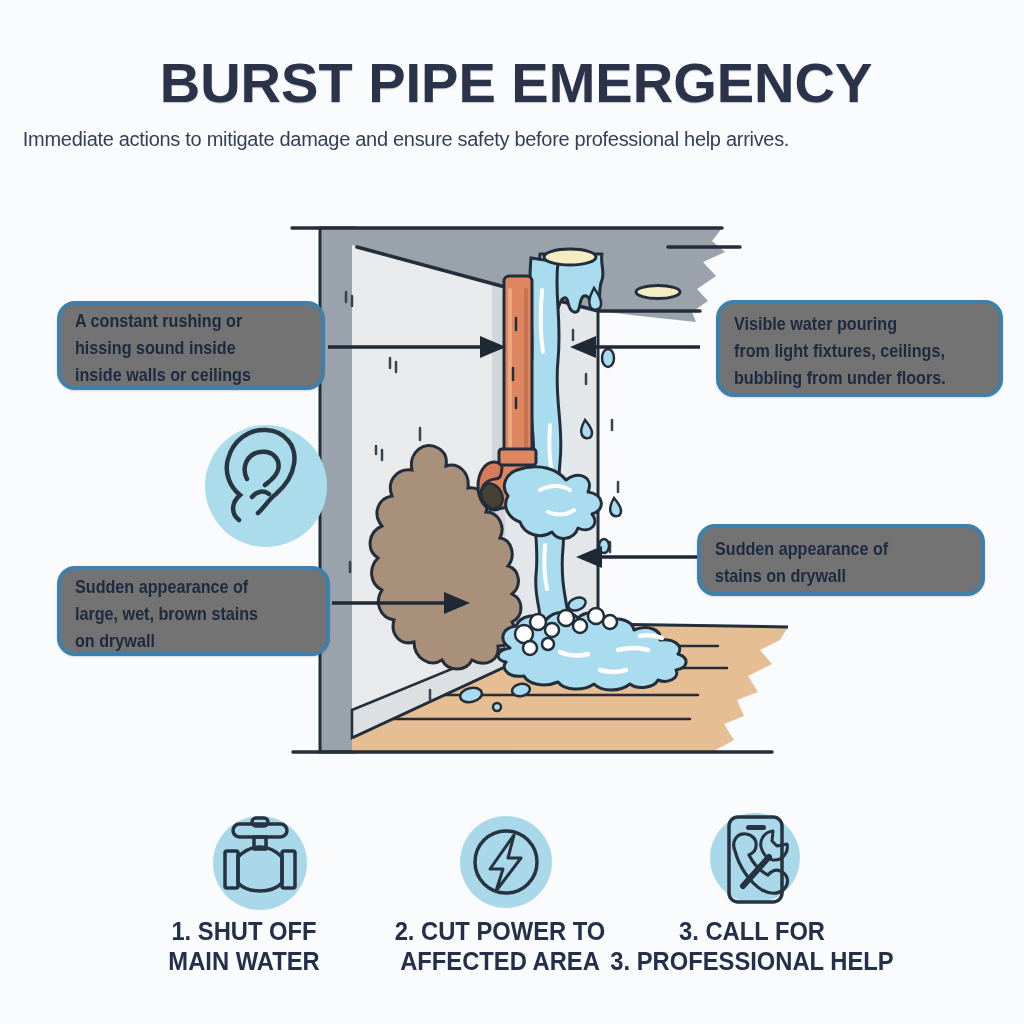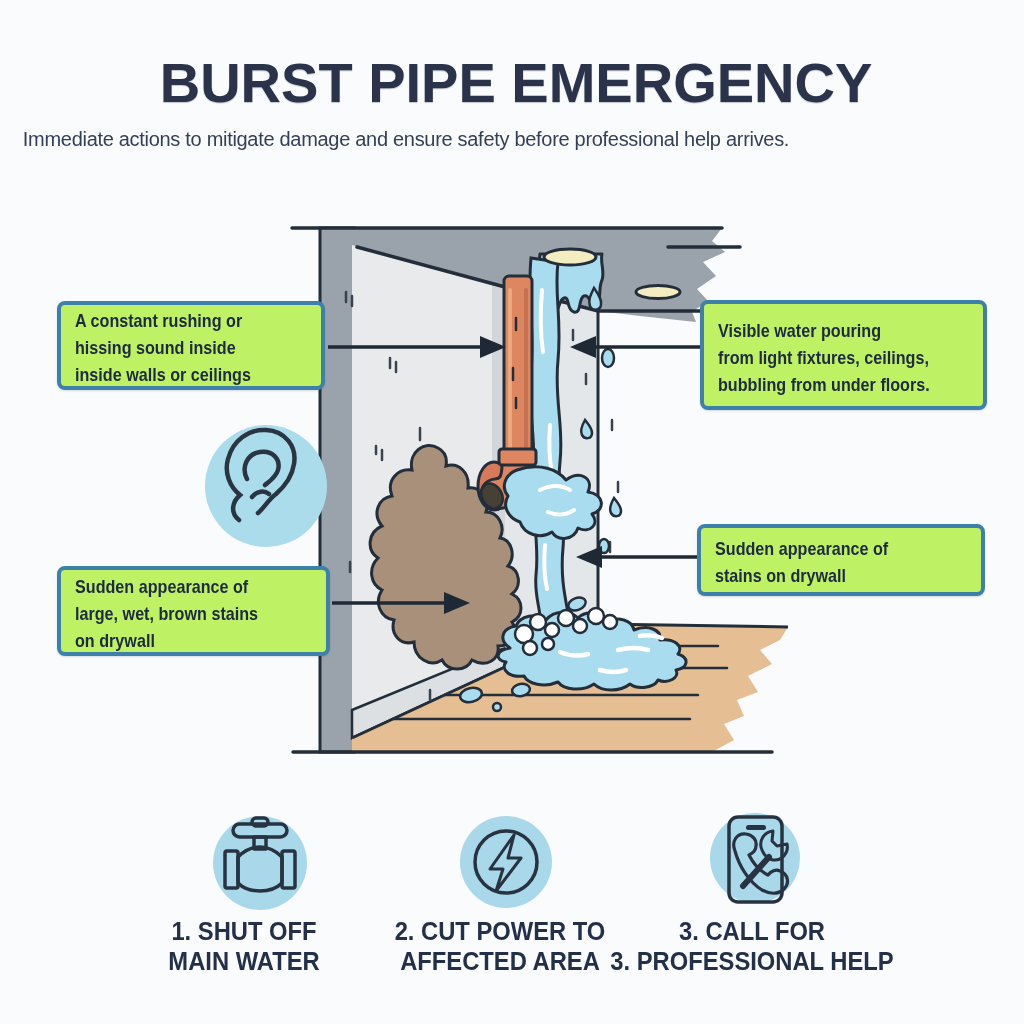--- a/index.html
+++ b/index.html
@@ -12,30 +12,30 @@
     font-size:56px;font-weight:bold;color:#2a3349;letter-spacing:0px;
     text-shadow:0 1px 1px rgba(30,40,60,.25);white-space:nowrap;
   }
   .subtitle{
     position:absolute;top:128px;left:0;width:812px;text-align:center;
     font-size:20px;font-weight:normal;color:#333f58;letter-spacing:-0.3px;white-space:nowrap;
   }
   .illus{position:absolute;left:0;top:0;width:1024px;height:1024px;}
   .callout{
     position:absolute;box-sizing:border-box;
-    background:#bef264;border:4px solid #3f80ab;border-radius:8px;
+    background:#737373;border:4px solid #3f80ab;border-radius:18px;
     display:flex;align-items:center;padding:10px 6px 6px 14px;
     box-shadow:0 1px 2px rgba(40,70,100,.18);
   }
   .callout .ctext{
     font-size:19px;font-weight:bold;color:#1d2a40;line-height:27px;
     white-space:pre-line;transform:scaleX(0.85);transform-origin:0 50%;
   }
   .c1{left:57px;top:301px;width:268px;height:89px;}
-  .c2{left:700px;top:300px;width:287px;height:110px;}
+  .c2{left:716px;top:300px;width:287px;height:97px;}
   .c3{left:697px;top:524px;width:288px;height:72px;}
   .c4{left:57px;top:566px;width:273px;height:90px;}
   .steplabel{
     position:absolute;width:300px;text-align:center;
     font-size:25px;font-weight:bold;color:#24304a;line-height:30px;
     white-space:pre-line;transform:scaleX(0.95);
   }
   .s1{left:94px;top:916px;}
   .s2{left:350px;top:916px;}
   .s3{left:602px;top:916px;}

